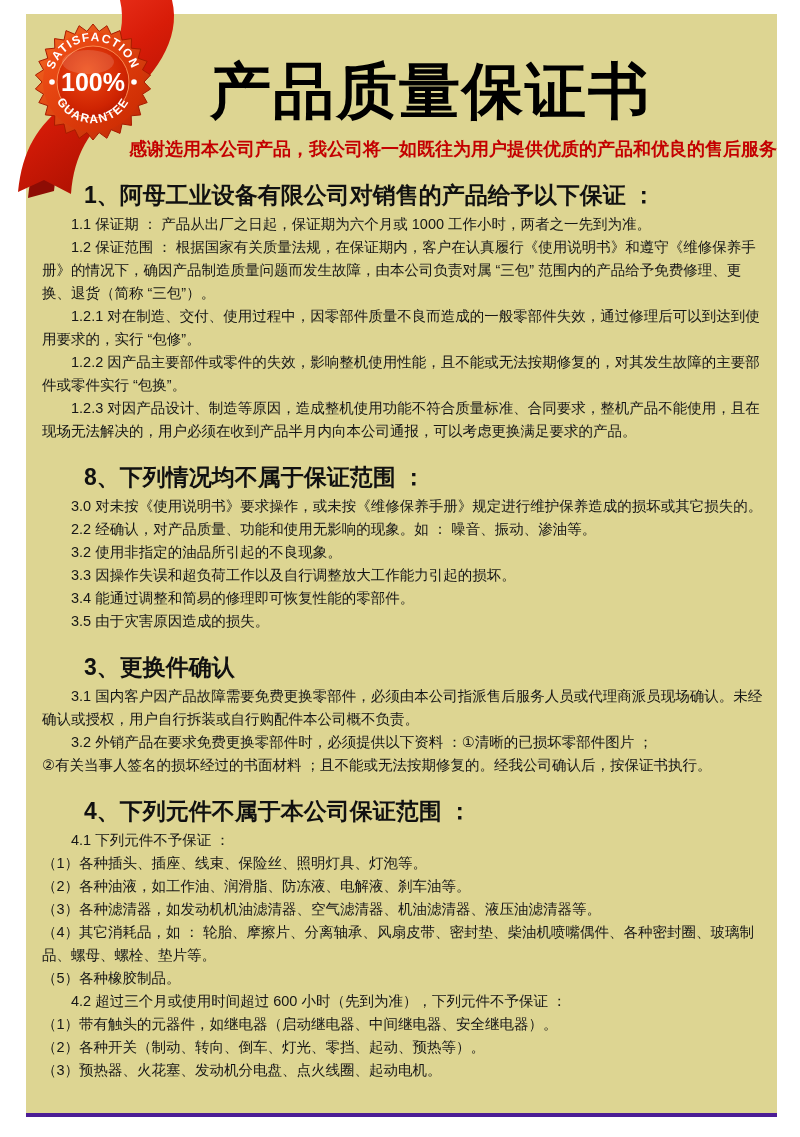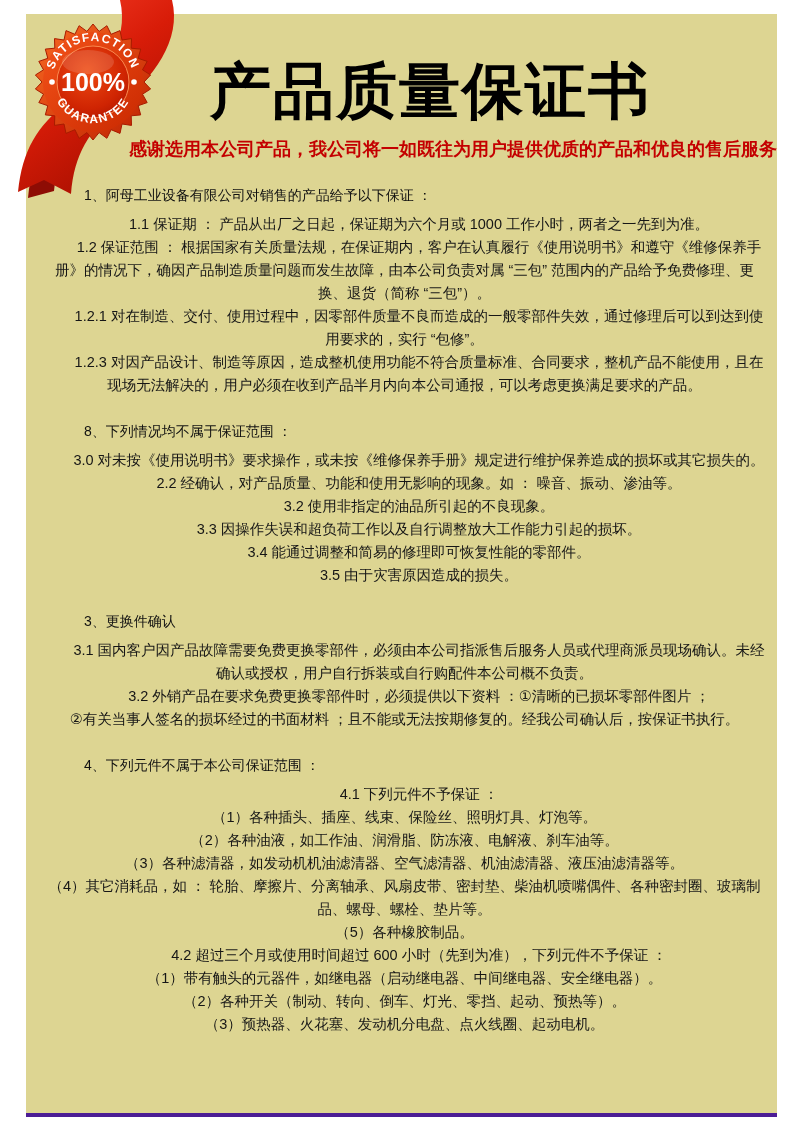--- a/index.html
+++ b/index.html
@@ -20,41 +20,42 @@
     transform:translateX(26px);
     line-height:1.1;
   }
   .doc-subtitle{
     font-size:18px;font-weight:bold;color:var(--subtitle-color,#c40000);
     text-align:right;margin-top:13px;transform:translateX(10px);
     line-height:1.25;
   }
   .sections{margin-top:4px;}
   .sec-heading{
-    font-size:14px;font-weight:normal;color:#111;
+    font-size:23px;font-weight:bold;color:#111;
     margin:22px 0 6px 0;padding-left:42px;line-height:24px;
   }
-  .para{font-size:14.5px;line-height:23px;color:#161616;text-align:center;}
+  .para{font-size:14.5px;line-height:23px;color:#161616;}
   .para.indent{text-indent:29px;}
   .para.flush{text-indent:0;}
   svg text{font-family:"Liberation Sans","DejaVu Sans",sans-serif;}
   .badge-svg{position:absolute;left:0;top:0;}
 </style>
 </head>
 <body>
 
 <div class="page">
   <div class="content">
     <div class="doc-title">产品质量保证书</div>
     <div class="doc-subtitle">感谢选用本公司产品，我公司将一如既往为用户提供优质的产品和优良的售后服务</div>
     <div class="sections">
         <div class="sec-heading">1、阿母工业设备有限公司对销售的产品给予以下保证 ：</div>
         <div class="para indent">1.1 保证期 ： 产品从出厂之日起，保证期为六个月或 1000 工作小时，两者之一先到为准。</div>
         <div class="para indent">1.2 保证范围 ： 根据国家有关质量法规，在保证期内，客户在认真履行《使用说明书》和遵守《维修保养手册》的情况下，确因产品制造质量问题而发生故障，由本公司负责对属 “三包” 范围内的产品给予免费修理、更换、退货（简称 “三包”）。</div>
         <div class="para indent">1.2.1 对在制造、交付、使用过程中，因零部件质量不良而造成的一般零部件失效，通过修理后可以到达到使用要求的，实行 “包修”。</div>
+        <div class="para indent">1.2.2 因产品主要部件或零件的失效，影响整机使用性能，且不能或无法按期修复的，对其发生故障的主要部件或零件实行 “包换”。</div>
         <div class="para indent">1.2.3 对因产品设计、制造等原因，造成整机使用功能不符合质量标准、合同要求，整机产品不能使用，且在现场无法解决的，用户必须在收到产品半月内向本公司通报，可以考虑更换满足要求的产品。</div>
         <div class="sec-heading">8、下列情况均不属于保证范围 ：</div>
         <div class="para indent">3.0 对未按《使用说明书》要求操作，或未按《维修保养手册》规定进行维护保养造成的损坏或其它损失的。</div>
         <div class="para indent">2.2 经确认，对产品质量、功能和使用无影响的现象。如 ： 噪音、振动、渗油等。</div>
         <div class="para indent">3.2 使用非指定的油品所引起的不良现象。</div>
         <div class="para indent">3.3 因操作失误和超负荷工作以及自行调整放大工作能力引起的损坏。</div>
         <div class="para indent">3.4 能通过调整和简易的修理即可恢复性能的零部件。</div>
         <div class="para indent">3.5  由于灾害原因造成的损失。</div>
         <div class="sec-heading">3、更换件确认</div>
         <div class="para indent">3.1 国内客户因产品故障需要免费更换零部件，必须由本公司指派售后服务人员或代理商派员现场确认。未经确认或授权，用户自行拆装或自行购配件本公司概不负责。</div>

